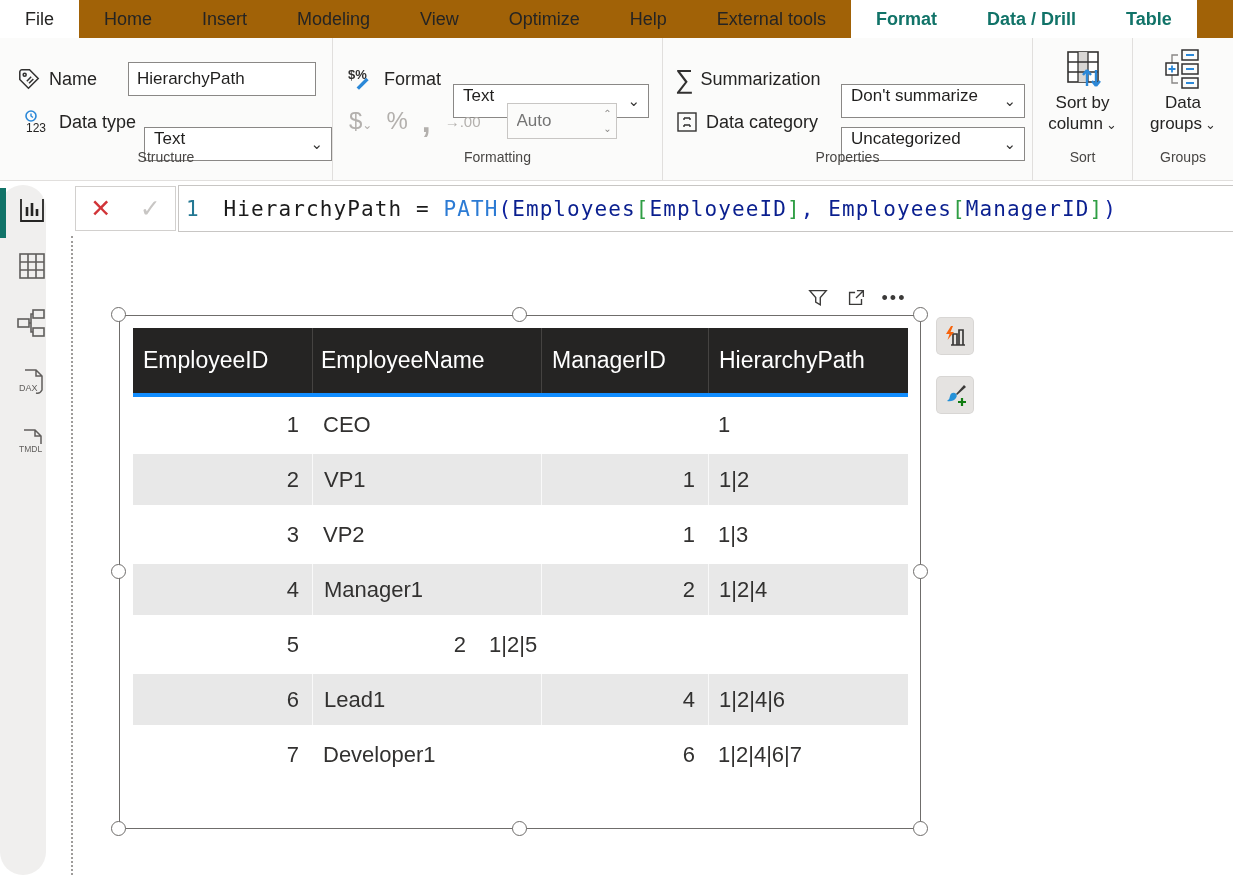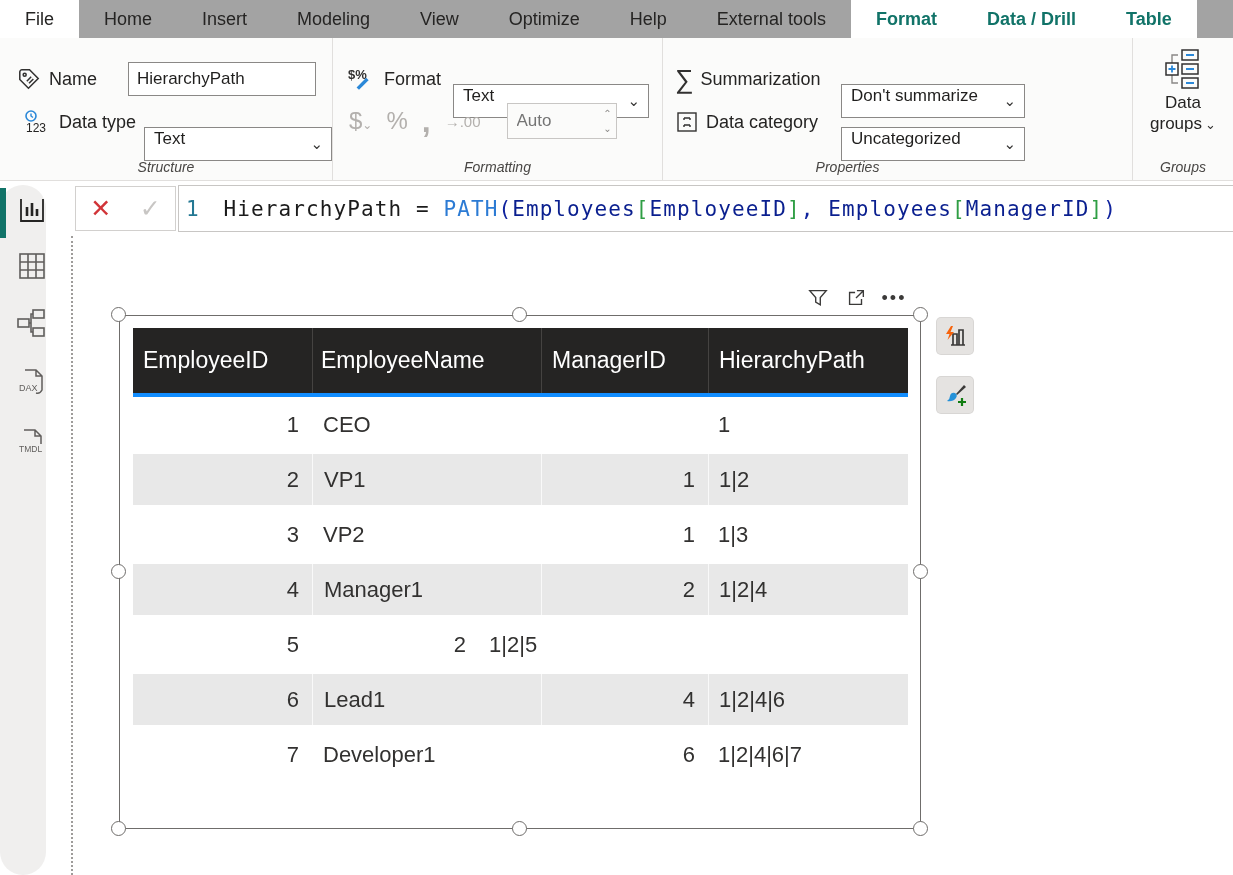--- a/index.html
+++ b/index.html
@@ -2,33 +2,33 @@
 <html><head>
 <meta charset="utf-8">
 <style>
   * { margin:0; padding:0; box-sizing:border-box; }
   html,body { background:#fff; }
   body { font-family:"Liberation Sans", sans-serif; color:#323130; }
   #app { position:relative; width:1233px; height:875px; overflow:hidden; background:#fff; }
 
   
   #menubar { position:absolute; left:0; top:0; width:1233px; height:38px;
-             background:#a3a3a3; display:flex; align-items:stretch; }
+             background:#a16207; display:flex; align-items:stretch; }
   .menu-item { padding:0 25px; display:flex; align-items:center; font-size:18px;
                color:#252423; white-space:nowrap; cursor:default; }
   .menu-item.file { background:#fff; }
   .menu-item.ctx { background:#fff; color:#117368; font-weight:700; }
 
   
   #ribbon { position:absolute; left:0; top:38px; width:1233px; height:143px;
             background:#fbfbfa; border-bottom:1px solid #e1dfdd; }
   .rib-sec { position:absolute; top:0; height:142px; }
   .rib-sec + .rib-sec { border-left:1px solid #e1dfdd; }
-  .sec-title { position:absolute; bottom:5px; left:0; right:0; text-align:center;
-               font-size:14px; color:#484644;font-style:italic; }
+  .sec-title { position:absolute; bottom:15px; left:0; right:0; text-align:center;
+               font-size:14px; color:#484644; }
   .rib-row { position:absolute; display:flex; align-items:center; height:34px; }
   .rib-label { font-size:18px; color:#252423; white-space:nowrap; }
   .rib-input, .rib-select { height:34px; background:#fff; border:1px solid #8a8886;
                font-size:17px; color:#201f1e; font-family:"Liberation Sans",sans-serif; }
   .rib-input { padding:0 8px; }
   .rib-select { position:relative; display:flex; align-items:center; padding:0 26px 10px 9px;
                 white-space:nowrap; overflow:hidden;margin-top:43px; }
   .chev { position:absolute; right:8px; top:50%; transform:translateY(-54%);
           font-size:15px; color:#323130; line-height:1; }
   .rib-ico { display:inline-flex; align-items:center; justify-content:center; margin-right:7px; }
@@ -195,20 +195,36 @@
         </span>
         <span class="rib-label">Data category</span>
         <div class="rib-select" style="position:absolute;left:166px;width:184px;">
           <span>Uncategorized</span>
           <span class="chev">⌄</span>
         </div>
       </div>
       <div class="sec-title">Properties</div>
     </div>
 
+    <div class="rib-sec" style="left:1032px;width:100px;">
+      <div class="big-btn">
+        <span>
+          <svg width="46" height="46" viewBox="0 0 46 46">
+            <rect x="8" y="6" width="30" height="30" fill="#fff" stroke="#323130" stroke-width="1.6"></rect>
+            <rect x="18" y="6" width="10" height="30" fill="#d8d6d4"></rect>
+            <path d="M8 16 H38 M8 26 H38 M18 6 V36 M28 6 V36" stroke="#323130" stroke-width="1.3"></path>
+            <path d="M27 40 V24 M27 24 L23 29 M27 24 L31 29" stroke="#2b88d8" stroke-width="2.4" fill="none"></path>
+            <path d="M36 24 V40 M36 40 L32 35 M36 40 L40 35" stroke="#2b88d8" stroke-width="2.4" fill="none"></path>
+          </svg>
+        </span>
+        <span class="bb-line">Sort by</span>
+        <span class="bb-line"><span>column</span><span class="bb-chev">⌄</span></span>
+      </div>
+      <div class="sec-title">Sort</div>
+    </div>
 
     <div class="rib-sec" style="left:1132px;width:101px;">
       <div class="big-btn">
         <span>
           <svg width="46" height="46" viewBox="0 0 46 46">
             <rect x="22" y="4" width="16" height="10" fill="none" stroke="#323130" stroke-width="1.5"></rect>
             <rect x="22" y="18" width="16" height="10" fill="none" stroke="#323130" stroke-width="1.5"></rect>
             <rect x="22" y="32" width="16" height="10" fill="none" stroke="#323130" stroke-width="1.5"></rect>
             <path d="M26 9 H34 M26 23 H34 M26 37 H34" stroke="#2b88d8" stroke-width="1.8"></path>
             <path d="M18 9 H12 V37 H18" fill="none" stroke="#8a8886" stroke-width="1.4"></path>

